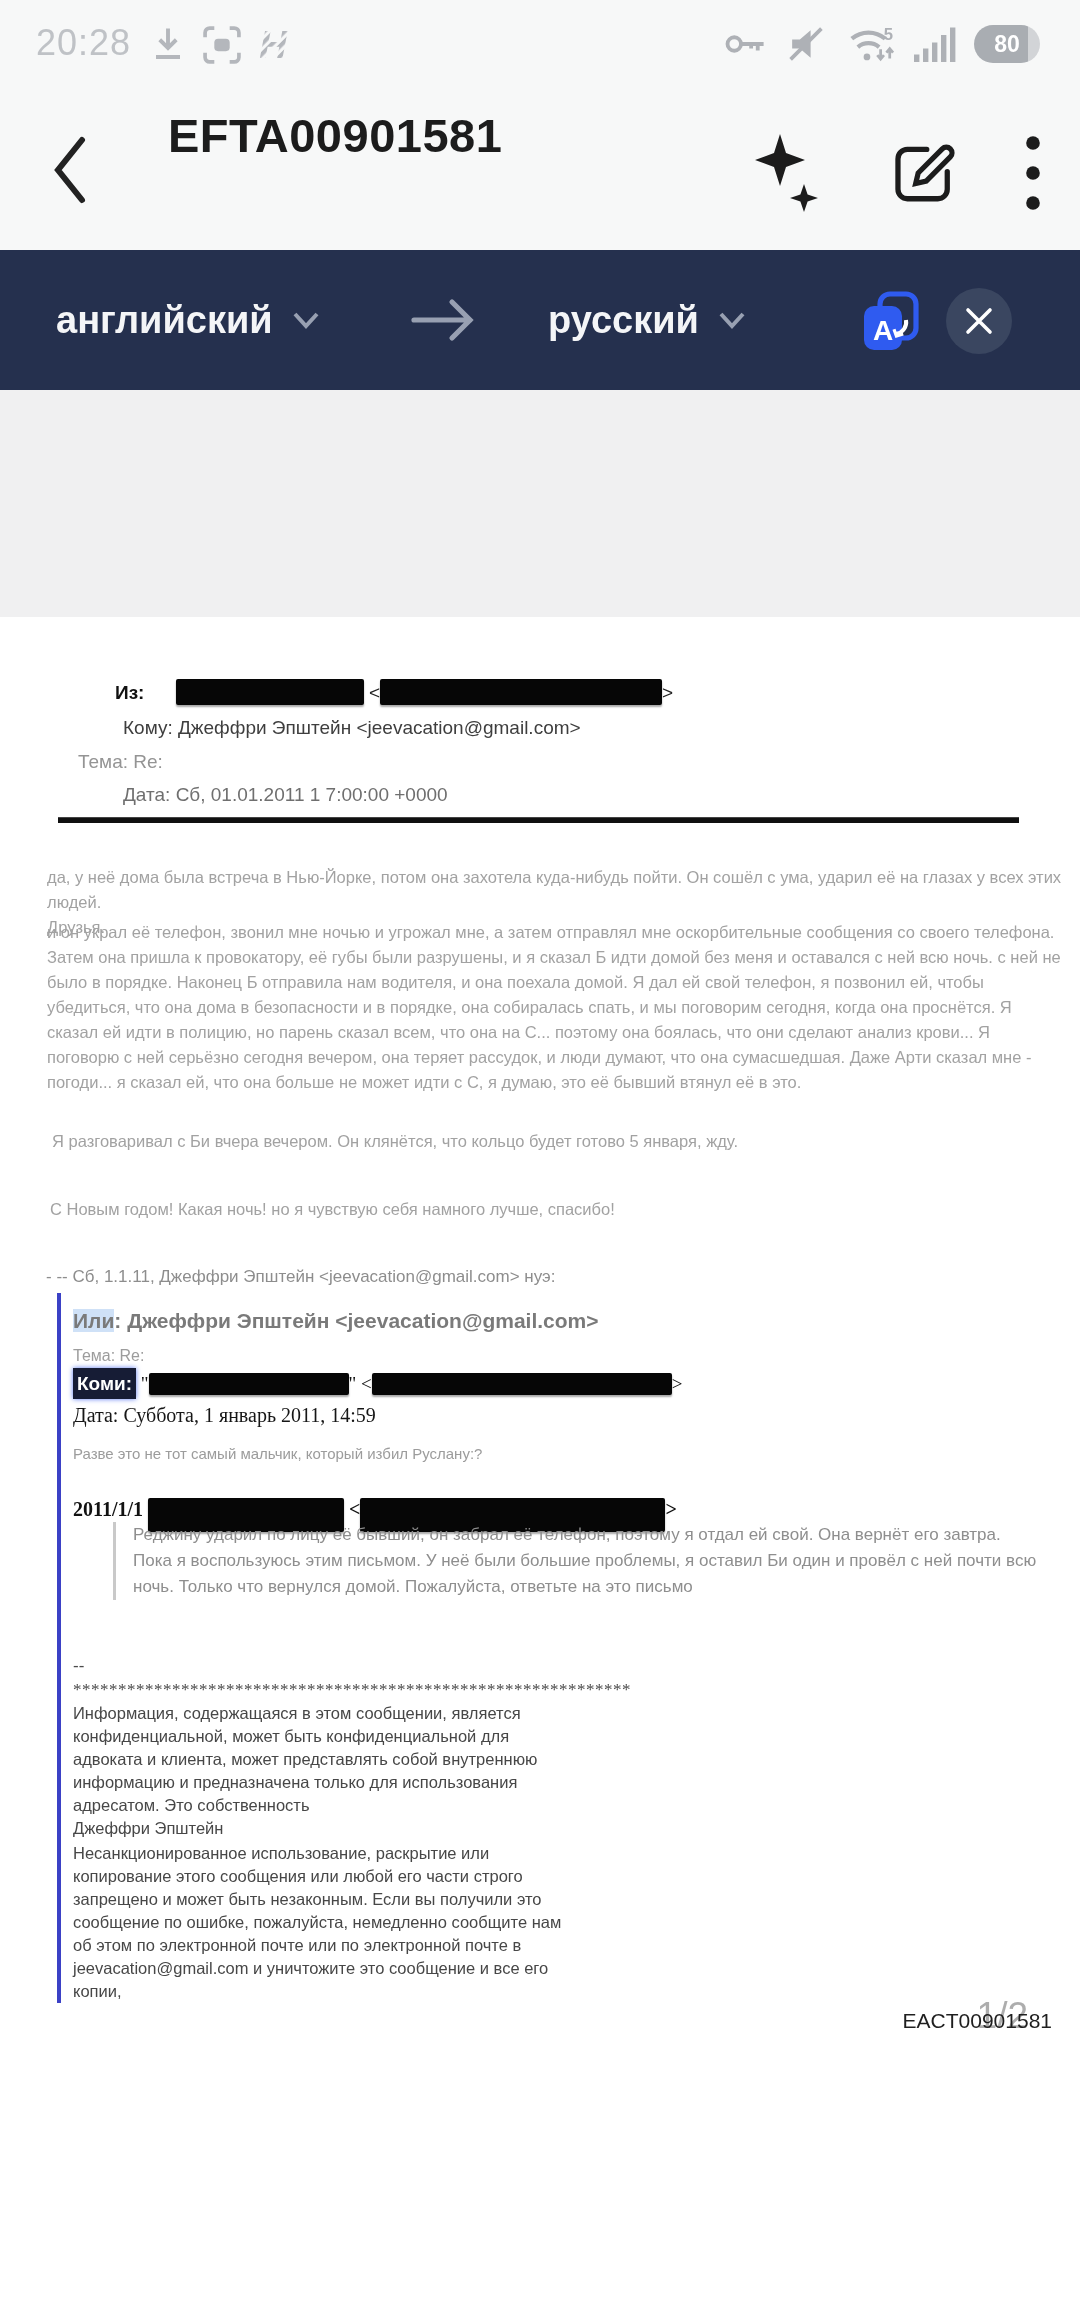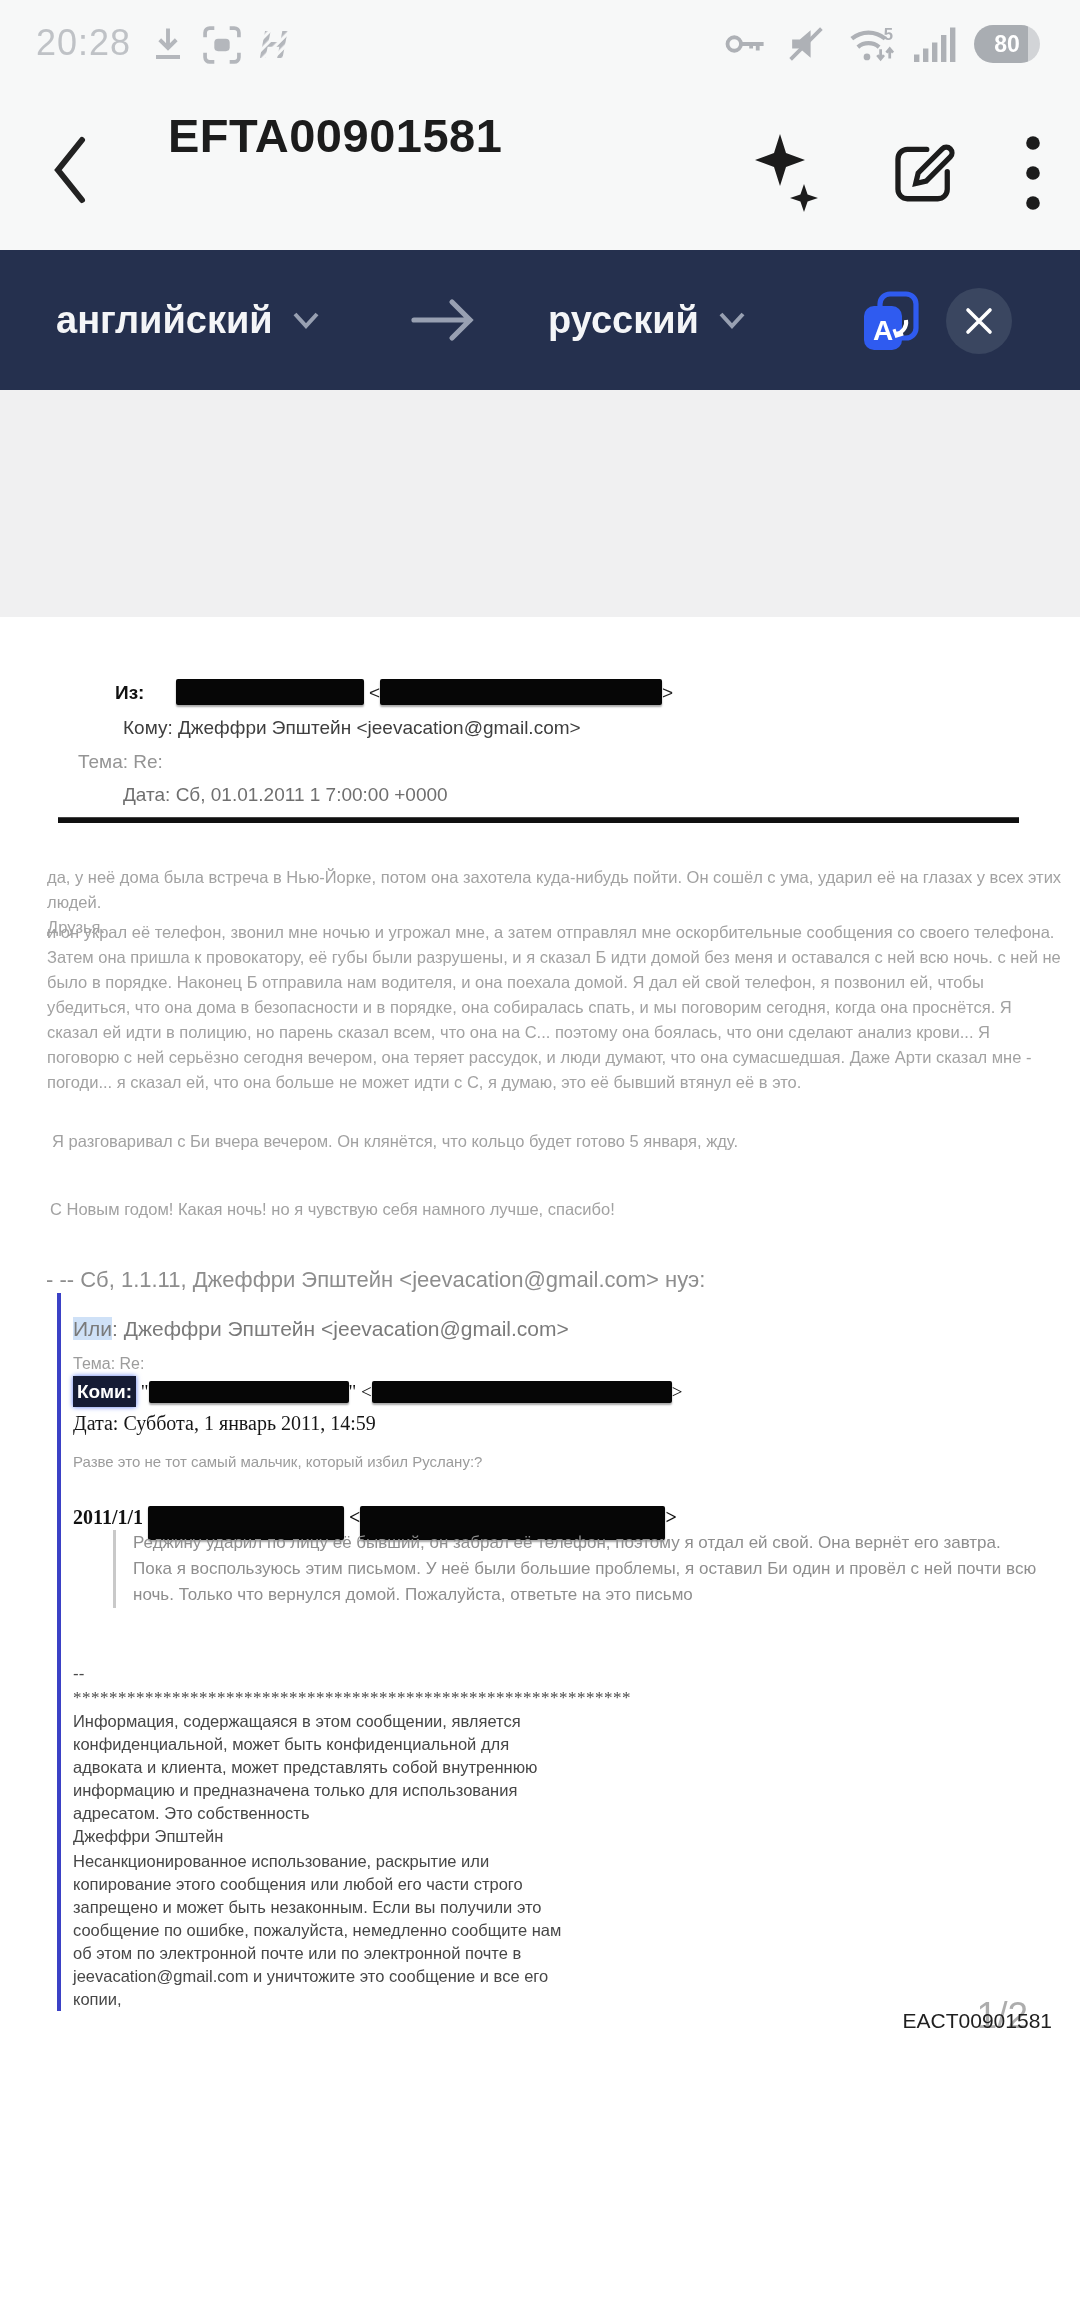--- a/index.html
+++ b/index.html
@@ -49,24 +49,24 @@
   .eh-to{margin-left:48px;margin-top:12px;color:#3e3e3e;font-weight:normal;}
   .eh-subj{margin-left:3px;margin-top:12px;color:#949494;}
   .eh-date{margin-left:48px;margin-top:11px;color:#6f6f6f;}
 
   .hr-line{position:absolute;left:58px;top:200px;width:961px;height:5px;background:#101010;
            border-top:1px solid #444;}
 
   .body-para{position:absolute;left:47px;right:14px;font-size:16.5px;line-height:25px;color:#a2a2a2;}
   .p1{top:248px;} .p2{top:303px;}
   .p3{top:512px;left:52px;} .p4{top:580px;left:50px;}
-  .q-intro{position:absolute;left:46px;top:650px;font-size:22px;color:#8d8d8d;text-align:right;}
+  .q-intro{position:absolute;left:46px;top:650px;font-size:17px;color:#8d8d8d;text-align:right;}
 
   .quote{position:absolute;left:57px;right:40px;top:676px;border-left:4px solid #3b41c6;padding-left:12px;}
-  .q-from{font-size:21px;color:#7a7a7a;margin-top:24px;}
+  .q-from{font-size:21px;color:#7a7a7a;margin-top:16px;font-weight:bold;}
   .q-from .hl{background:#cfe1f7;}
   .q-subj{font-size:16px;color:#9c9c9c;margin-top:14px;}
   .q-komi-row{font-family:"Liberation Serif",serif;font-size:19px;color:#111;margin-top:8px;}
   .komi{font-family:"Liberation Sans",sans-serif;font-weight:bold;background:#161c35;color:#fff;
         padding:5px 4px;box-shadow:0 0 5px #5a79f0;}
   .q-komi-row .redact{height:22px;vertical-align:-5px;}
   .q-date{font-family:"Liberation Serif",serif;font-size:20px;color:#161616;margin-top:9px;}
   .q-question{font-size:15px;color:#9c9c9c;margin-top:18px;}
   .q-reply-date{font-family:"Liberation Serif",serif;font-size:20px;font-weight:bold;color:#111;margin-top:36px;}
   .q-reply-date .redact{height:34px;vertical-align:-16px;}

